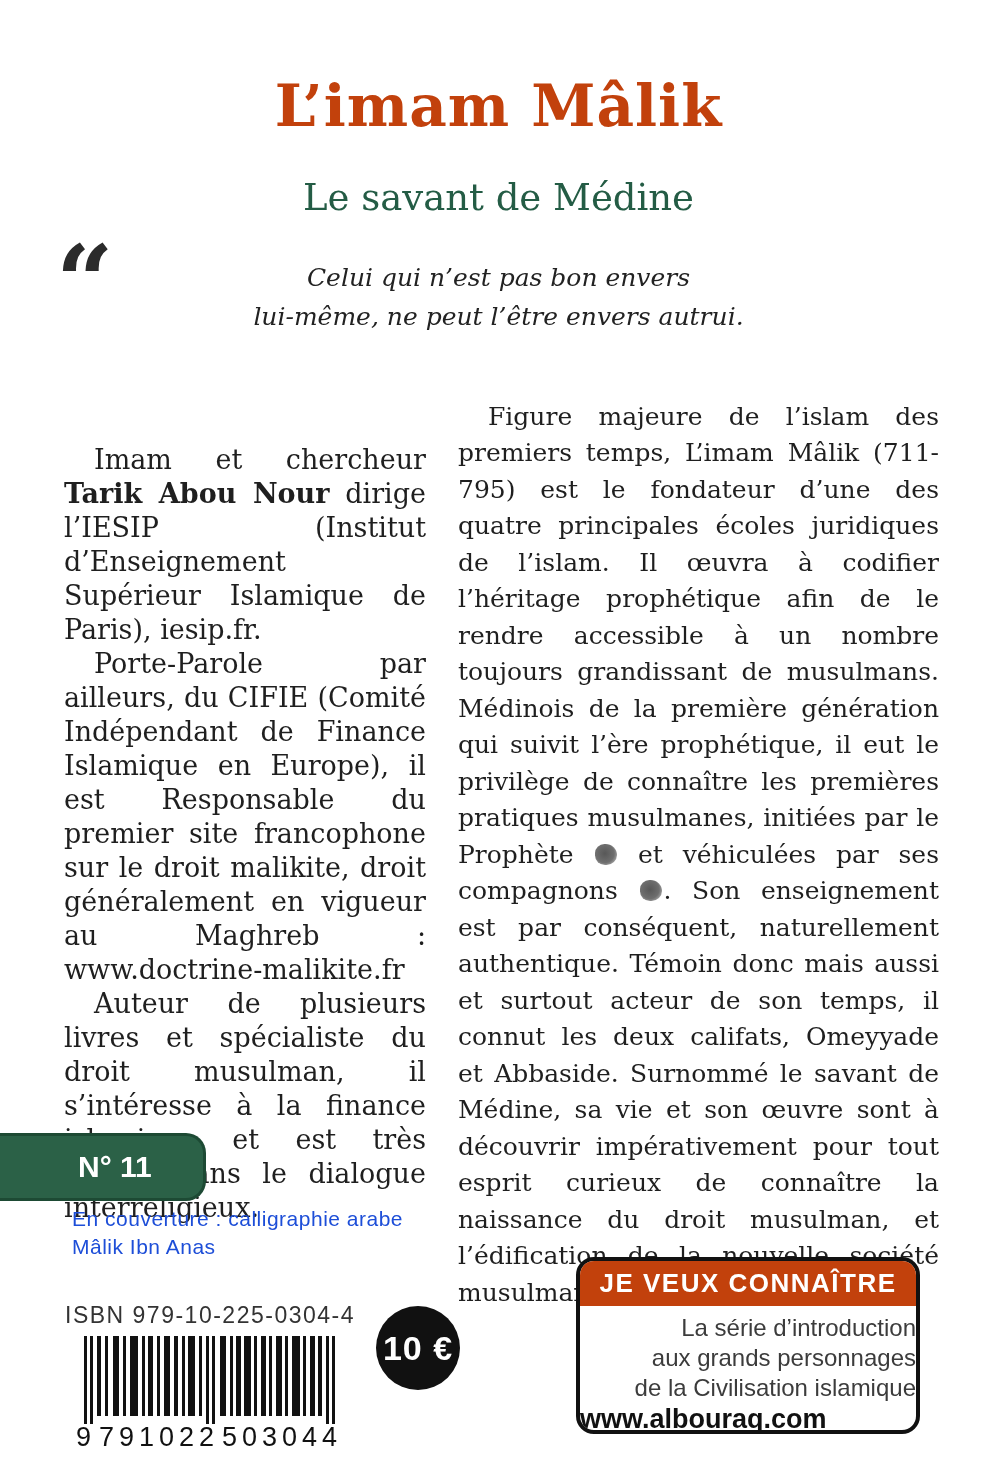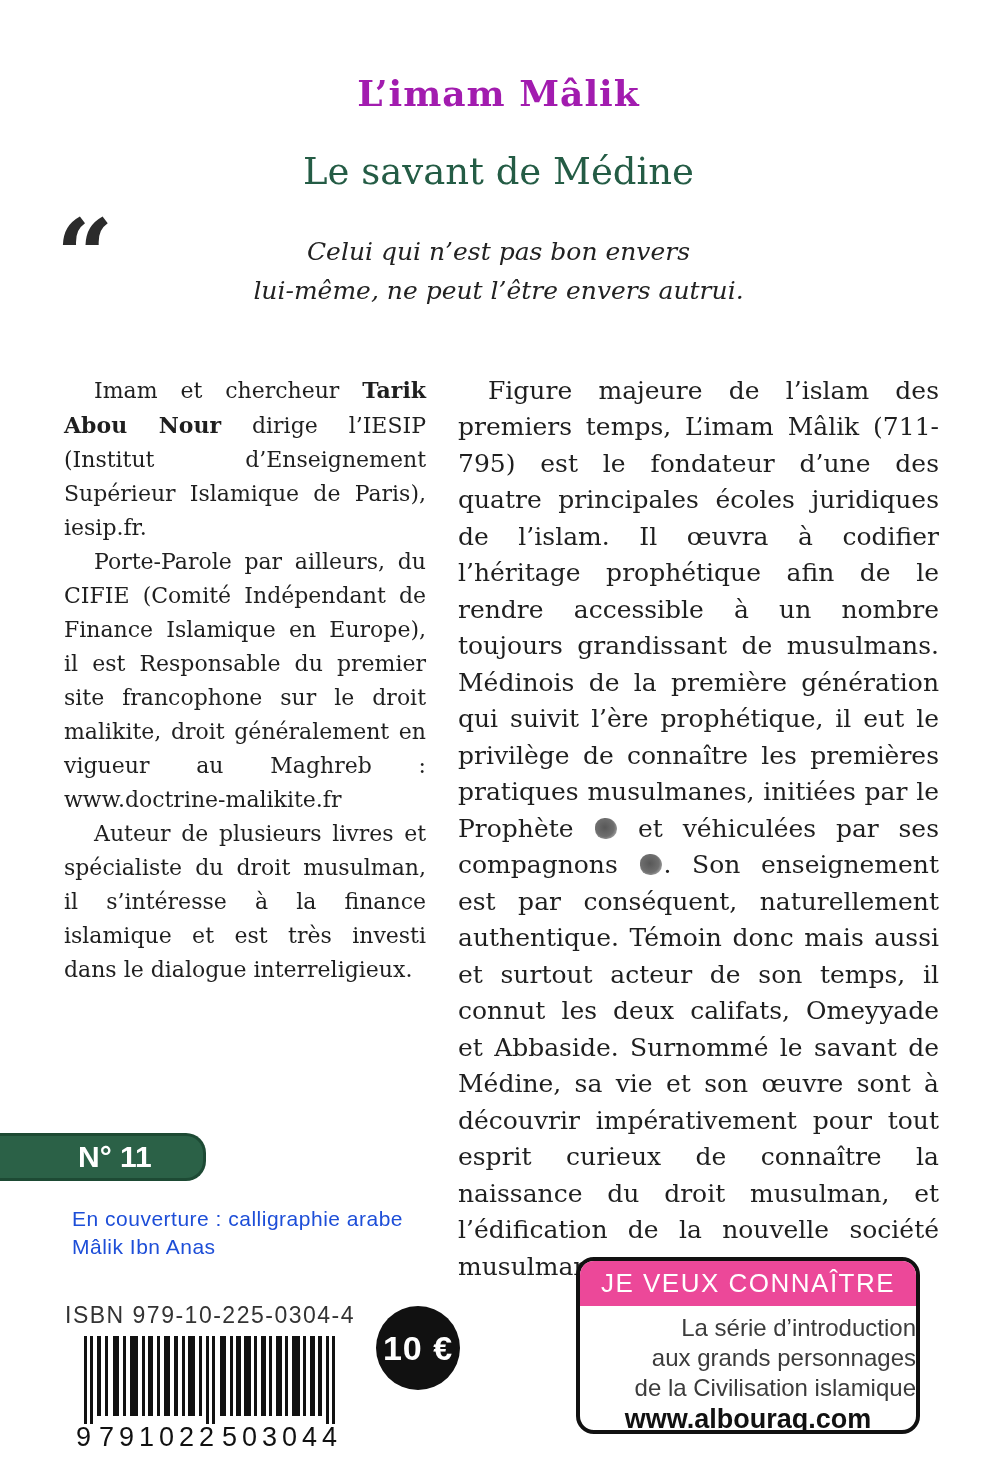--- a/index.html
+++ b/index.html
@@ -12,23 +12,23 @@
     margin: 0 auto;
     overflow: hidden;
     font-family: "DejaVu Serif", serif;
     color: #1f1f1f;
   }
 
   
   .title {
     margin-top: 72px;
     text-align: center;
-    font-size: 36px;
-    font-weight: bold;
-    color: #a21caf;
+    font-size: 58px;
+    font-weight: bold;
+    color: #c2410c;
     letter-spacing: 1px;
   }
   .subtitle {
     margin-top: 36px;
     text-align: center;
     font-size: 37px;
     color: #245c45;
   }
 
   
@@ -57,23 +57,24 @@
 
   
   .columns {
     display: flex;
     margin-top: 62px;
     padding: 0 58px 0 64px;
     gap: 32px;
   }
   .col-left {
     flex: 0 0 362px;
-    font-size: 22px;
+    font-size: 27px;
     line-height: 34px;
     text-align: justify;
+    margin-top: 44px;
   }
   .col-right {
     flex: 1;
     font-size: 25px;
     line-height: 36.5px;
     text-align: justify;
   }
   .col-left p, .col-right p { text-indent: 30px; }
   .bold { font-weight: bold; }
   .callig {
@@ -85,21 +86,21 @@
     background: radial-gradient(circle at 45% 45%, #3a3a3a 0%, #555 55%, #9a9a9a 80%, transparent 95%);
     opacity: 0.85;
   }
 
   
   .series-badge {
     position: absolute;
     left: 0;
     top: 1133px;
     width: 206px;
-    height: 48px;
+    height: 68px;
     background: #2b6147;
     border: 3px solid #1d4a34;
     border-left: none;
     border-radius: 0 20px 20px 0;
     display: flex;
     align-items: center;
     font-family: "Liberation Sans", sans-serif;
     font-size: 30px;
     font-weight: bold;
     color: #ffffff;
@@ -172,39 +173,39 @@
     top: 1257px;
     width: 344px;
     height: 177px;
     background: #ffffff;
     border: 4px solid #111;
     border-radius: 18px;
     overflow: hidden;
     font-family: "Liberation Sans", sans-serif;
   }
   .promo-header {
-    background: #ec4899;
+    background: #c2410c;
     height: 45px;
     display: flex;
     align-items: center;
     justify-content: center;
     color: #fff;
     font-size: 26px;
-    font-weight: normal;
+    font-weight: bold;
     letter-spacing: 1.5px;
   }
   .promo-body {
     text-align: right;
     padding-top: 7px;
     font-size: 24px;
     line-height: 30px;
     color: #3c3c3c;
   }
   .promo-site {
-    text-align: center;
+    text-align: left;
     font-size: 27px;
     font-weight: bold;
     color: #111;
     margin-top: 1px;
   }
 </style>
 </head>
 <body>
 
 <div class="page">

